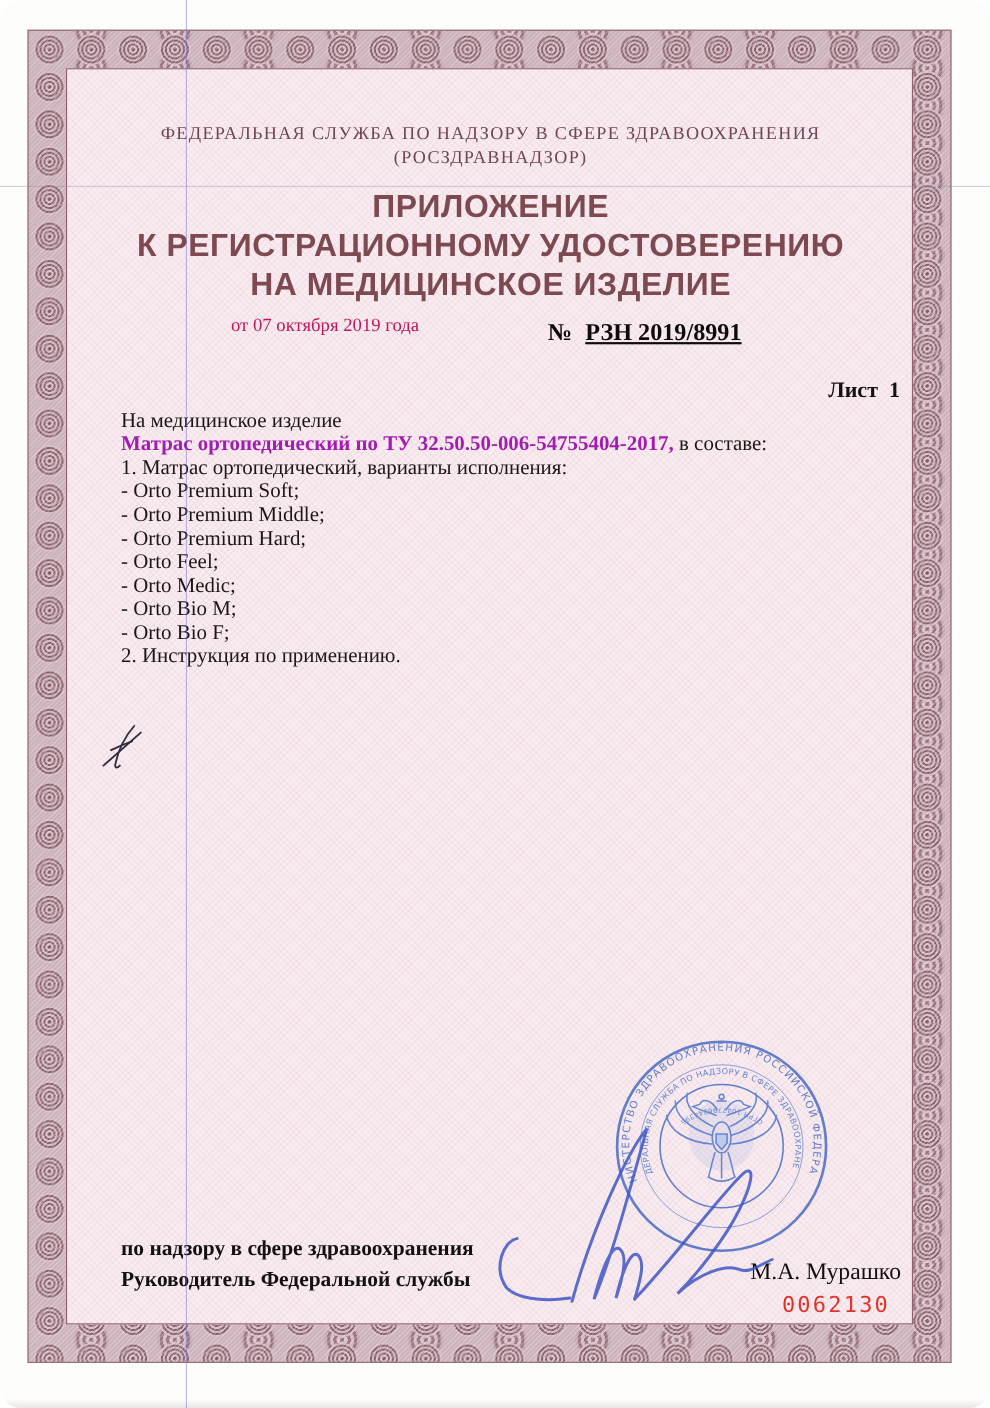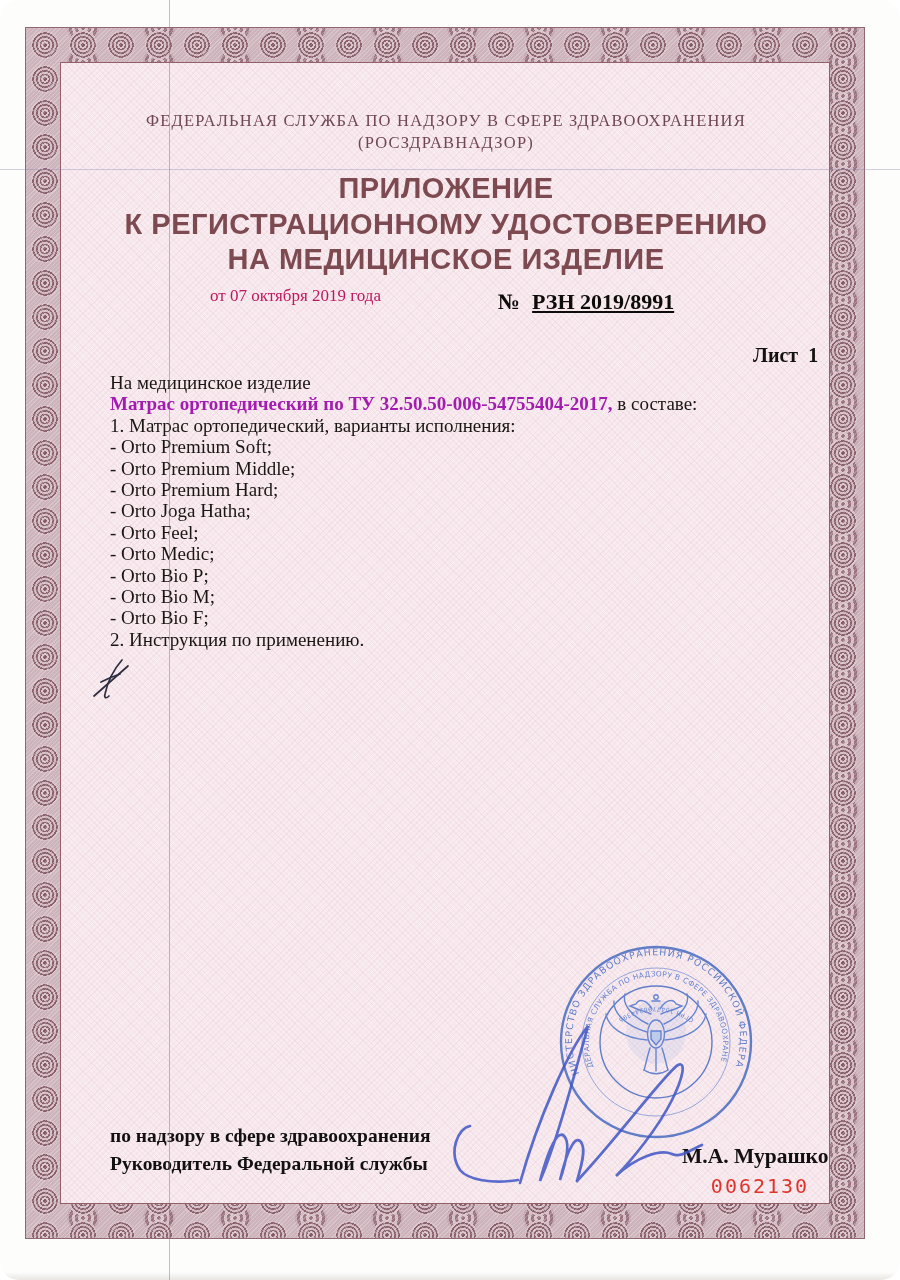--- a/index.html
+++ b/index.html
@@ -38,21 +38,21 @@
     font-family:"Liberation Sans",sans-serif;font-weight:bold;font-size:29px;
     letter-spacing:.5px;color:#7d4a51;line-height:35.5px;}
   .date-line{position:absolute;left:210px;top:286px;font-weight:normal;font-size:17px;color:#be185d;}
   .num-line{position:absolute;left:498px;top:289px;font-weight:bold;font-size:22px;color:#0e0c0b;}
   .num-line .num-val{margin-left:12px;text-decoration:underline;}
   .sheet{position:absolute;left:753px;top:329px;font-weight:bold;font-size:20px;color:#141210;white-space:pre;margin-top:15px;}
   .body-text{position:absolute;left:110px;top:372px;width:660px;
     font-size:19px;line-height:21.4px;color:#1a1614;}
   .body-text b{color:#a21caf;}
   .role{position:absolute;left:110px;top:1122px;font-weight:bold;font-size:19.5px;line-height:27.5px;color:#121010;}
-  .name{position:absolute;left:682px;top:1144px;font-weight:bold;font-size:21.5px;color:#121010;}
+  .name{position:absolute;left:682px;top:1144px;font-weight:normal;font-size:21.5px;color:#121010;}
   .serial{position:absolute;left:700px;top:1174px;width:120px;text-align:center;
     font-family:"DejaVu Sans Mono",monospace;font-size:20px;letter-spacing:2px;color:#df342b;}
   
   .mark{position:absolute;left:88px;top:656px;z-index:4;}
   .seal{position:absolute;left:550px;top:936px;z-index:3;}
   .sig{position:absolute;left:420px;top:1018px;z-index:5;}
 </style>
 </head>
 <body>
 
@@ -82,24 +82,22 @@
   </div>
   <div class="sheet">Лист  1</div>
 
   <div class="body-text">
     <div>На медицинское изделие</div>
     <div><b>Матрас ортопедический по ТУ 32.50.50-006-54755404-2017,</b> <span>в составе:</span></div>
     <div>1. Матрас ортопедический, варианты исполнения:</div>
     <div>- Orto Premium Soft;</div>
     <div>- Orto Premium Middle;</div>
     <div>- Orto Premium Hard;</div>
-    <div>- Orto Joga Hatha;</div>
     <div>- Orto Feel;</div>
     <div>- Orto Medic;</div>
-    <div>- Orto Bio P;</div>
     <div>- Orto Bio M;</div>
     <div>- Orto Bio F;</div>
     <div>2. Инструкция по применению.</div>
   </div>
 
   <svg class="mark" width="52" height="52" viewBox="0 0 52 52">
     <g fill="none" stroke="#2e2e40" stroke-width="1.7" stroke-linecap="round">
       <path d="M34,4 C27,12 20,24 17,38 C16,42 18,43 21,40"></path>
       <path d="M6,40 L40,10"></path>
       <path d="M13,26 C19,23 26,20 32,18"></path>

